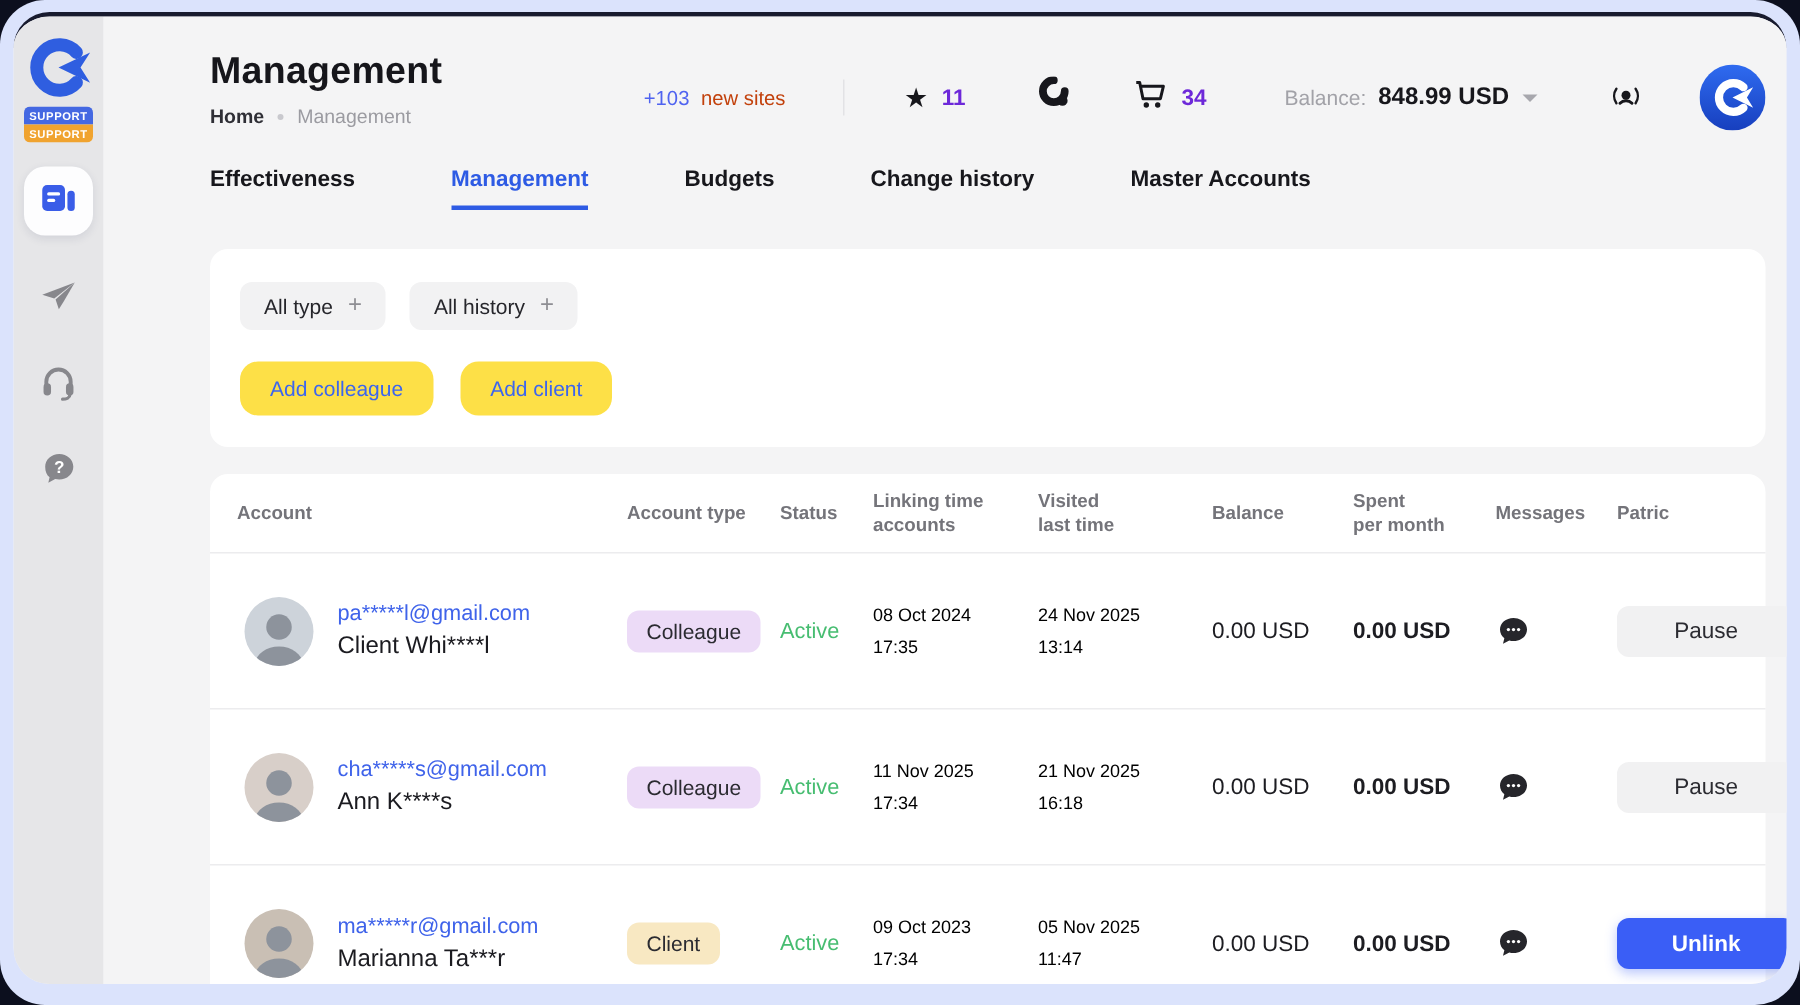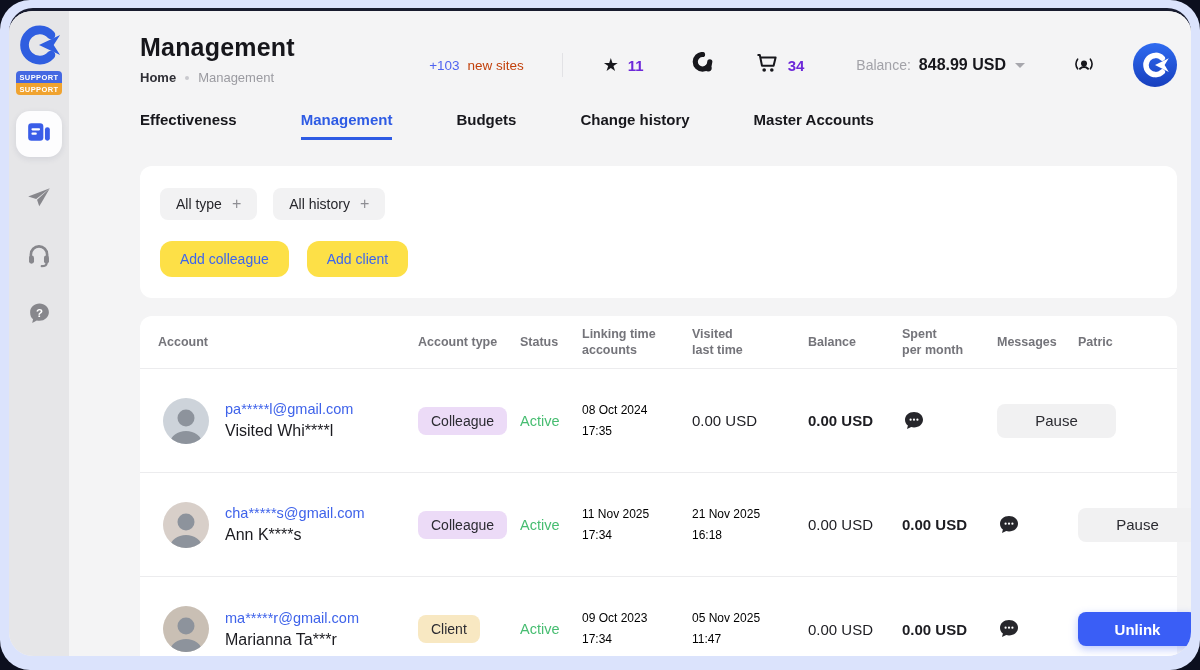--- a/index.html
+++ b/index.html
@@ -280,28 +280,32 @@
         <div class="tgrid trow r1">
           <div class="acct-cell">
             <div class="avatar">
               <svg viewBox="0 0 46 46" width="46" height="46">
                 <circle cx="23" cy="17" r="8.5" fill="#8d939c"></circle>
                 <path d="M6 46c0-10 7.6-16 17-16s17 6 17 16z" fill="#8d939c"></path>
               </svg>
             </div>
             <div>
               <div class="acct-email">pa*****l@gmail.com</div>
-              <div class="acct-name">Visited Whi****l</div>
+              <div class="acct-name">Client Whi****l</div>
             </div>
           </div>
           <div><span class="badge" data-variant="colleague">Colleague</span></div>
           <div class="status">Active</div>
           <div class="dcell">
             <div>08 Oct 2024</div>
               <div>17:35</div>
+          </div>
+          <div class="dcell">
+            <div>24 Nov 2025</div>
+              <div>13:14</div>
           </div>
           <div class="bal-cell">0.00 USD</div>
           <div class="spent-cell">0.00 USD</div>
           <div class="msg-cell">
               <span class="msg-btn">
             <svg viewBox="0 0 24 24" width="24" height="24">
               <path d="M12 3c5.1 0 9 3.4 9 7.7s-3.9 7.7-9 7.7c-1 0-1.9-.1-2.8-.4L5 20.1l.9-3.6C4.1 15.1 3 13.1 3 10.7 3 6.4 6.9 3 12 3z" fill="#26262b"></path>
               <circle cx="8.6" cy="10.7" r="1.1" fill="#fff"></circle>
                   <circle cx="12" cy="10.7" r="1.1" fill="#fff"></circle>
                   <circle cx="15.4" cy="10.7" r="1.1" fill="#fff"></circle>

